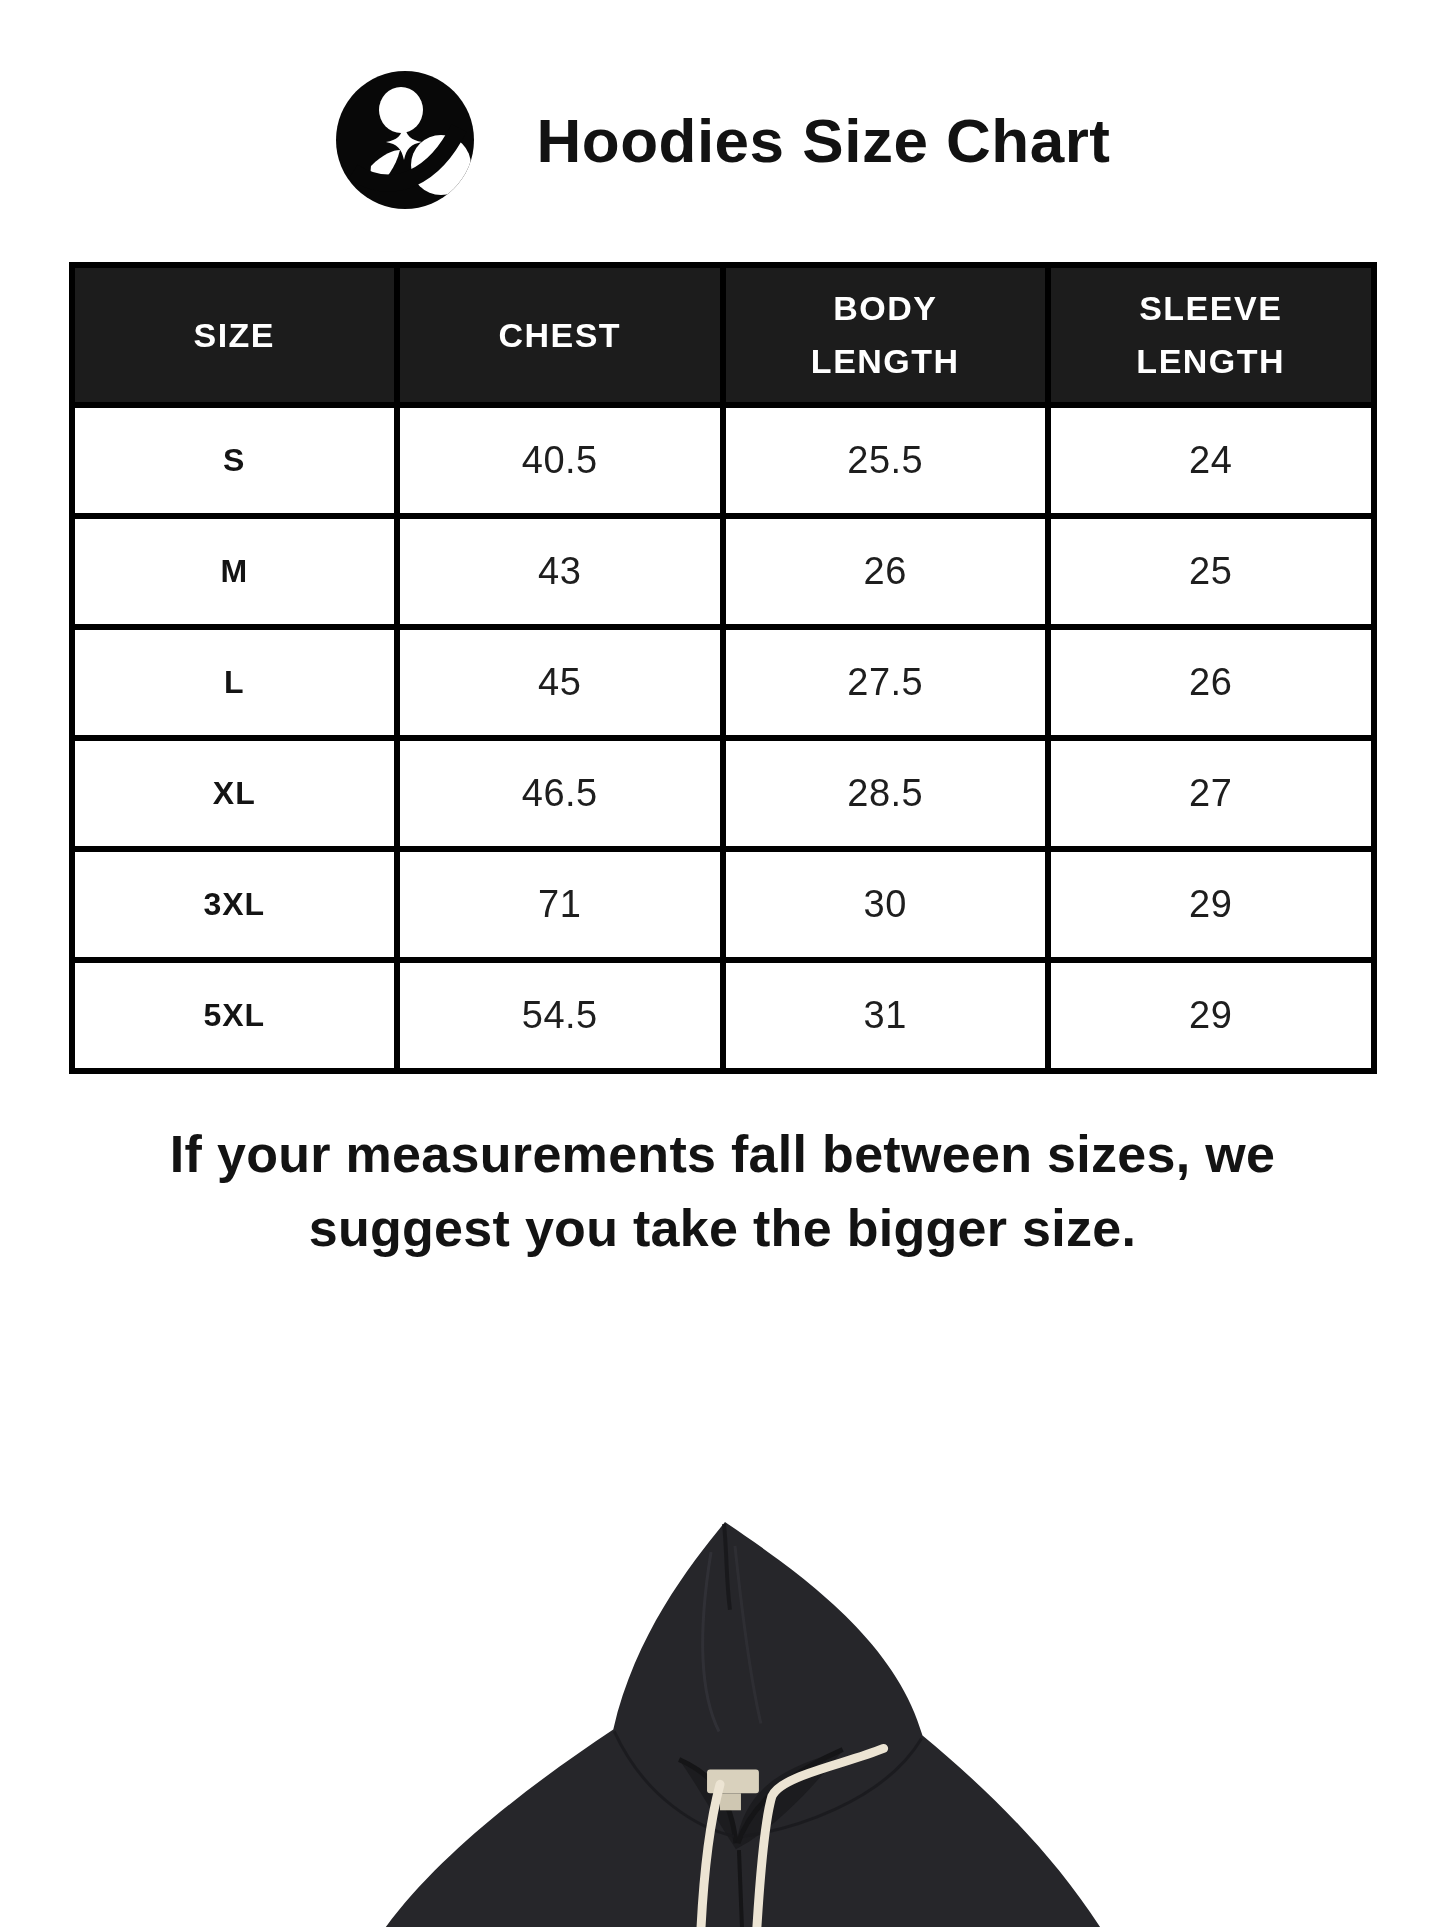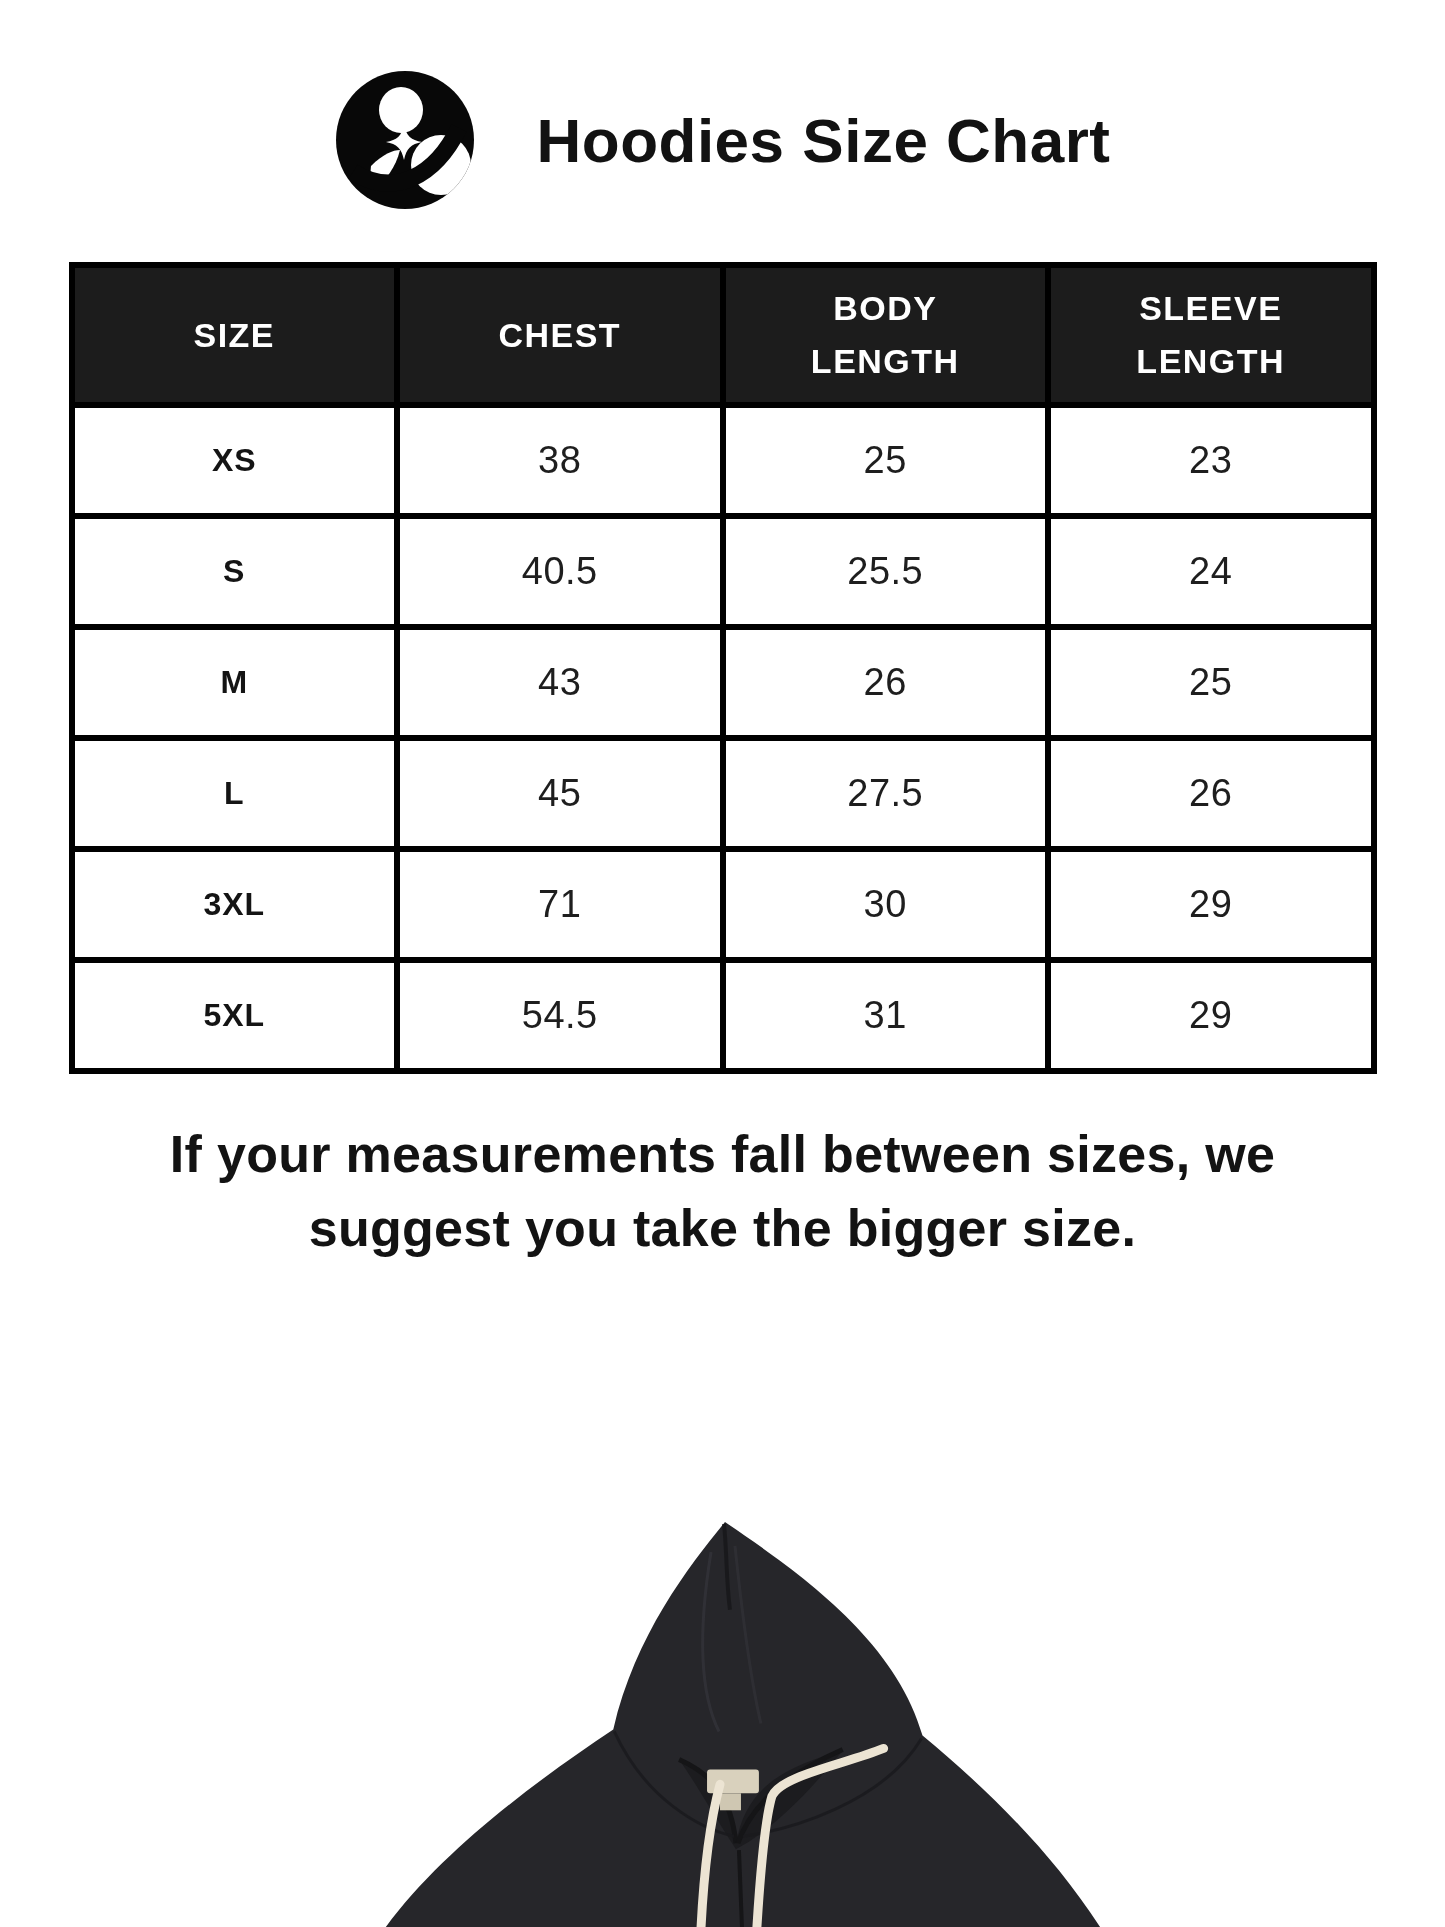--- a/index.html
+++ b/index.html
@@ -93,42 +93,42 @@
         <th>SIZE</th>
         <th>CHEST</th>
         <th>BODY
 LENGTH</th>
         <th>SLEEVE
 LENGTH</th>
       </tr>
     </thead>
     <tbody>
       <tr>
-        <td class="size-cell">XS</td>
-        <td class="num-cell">38</td>
-        <td class="num-cell">25</td>
-        <td class="num-cell">23</td>
-      </tr>
-      <tr>
         <td class="size-cell">S</td>
         <td class="num-cell">40.5</td>
         <td class="num-cell">25.5</td>
         <td class="num-cell">24</td>
       </tr>
       <tr>
         <td class="size-cell">M</td>
         <td class="num-cell">43</td>
         <td class="num-cell">26</td>
         <td class="num-cell">25</td>
       </tr>
       <tr>
         <td class="size-cell">L</td>
         <td class="num-cell">45</td>
         <td class="num-cell">27.5</td>
         <td class="num-cell">26</td>
+      </tr>
+      <tr>
+        <td class="size-cell">XL</td>
+        <td class="num-cell">46.5</td>
+        <td class="num-cell">28.5</td>
+        <td class="num-cell">27</td>
       </tr>
       <tr>
         <td class="size-cell">3XL</td>
         <td class="num-cell">71</td>
         <td class="num-cell">30</td>
         <td class="num-cell">29</td>
       </tr>
       <tr>
         <td class="size-cell">5XL</td>
         <td class="num-cell">54.5</td>

